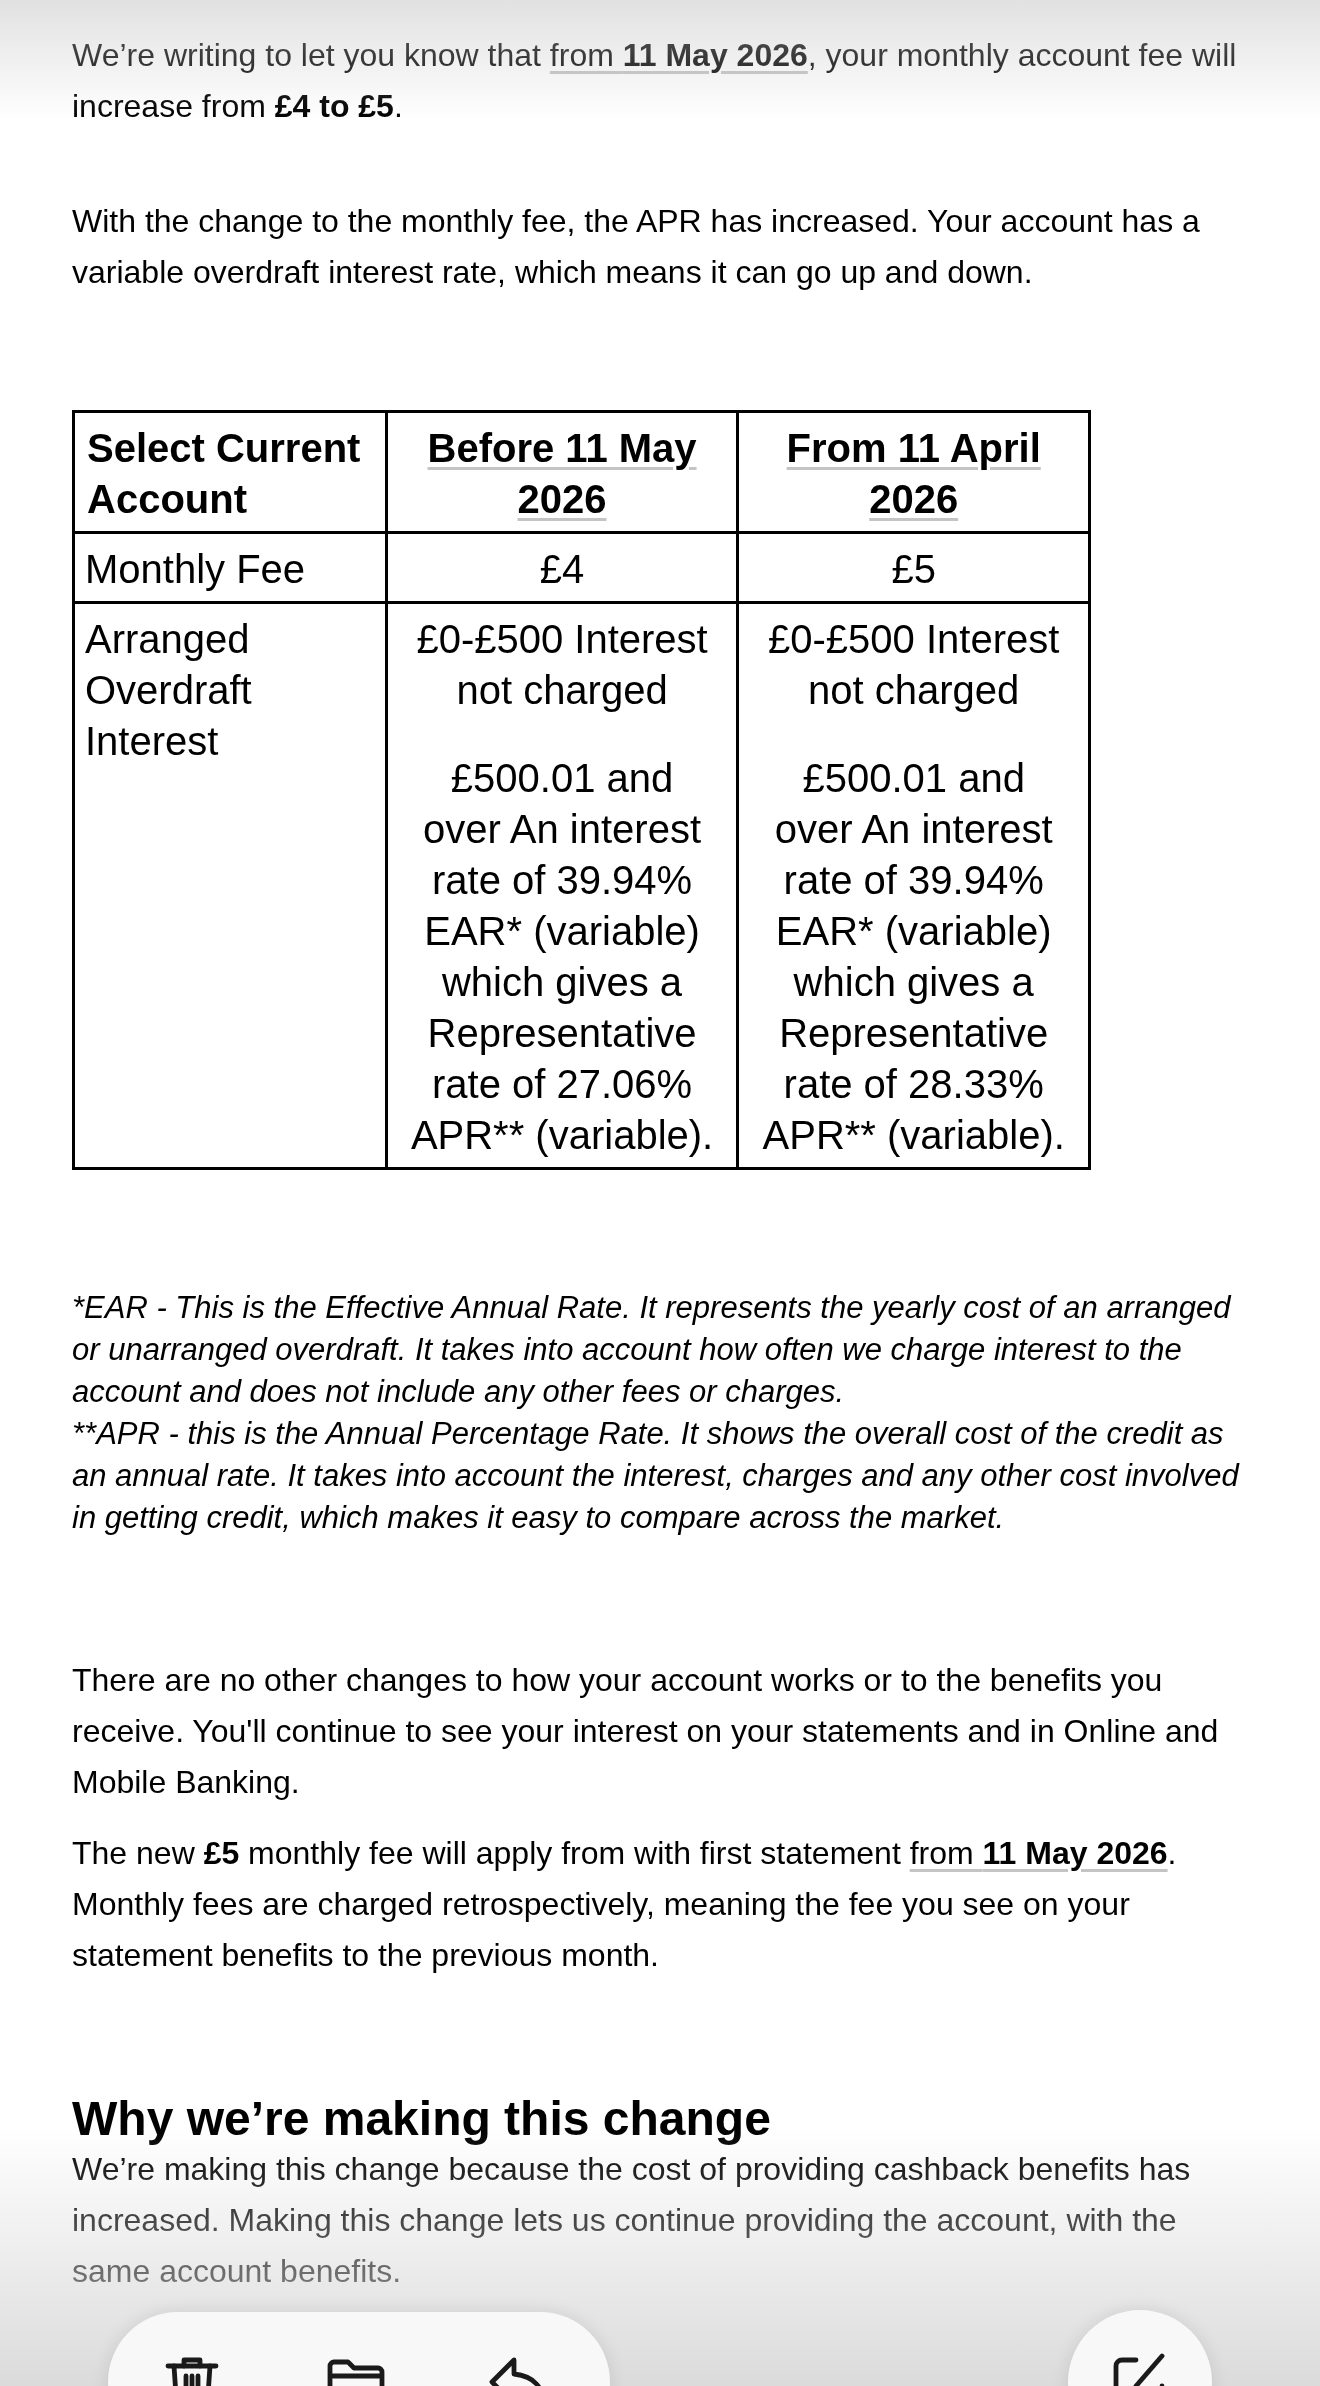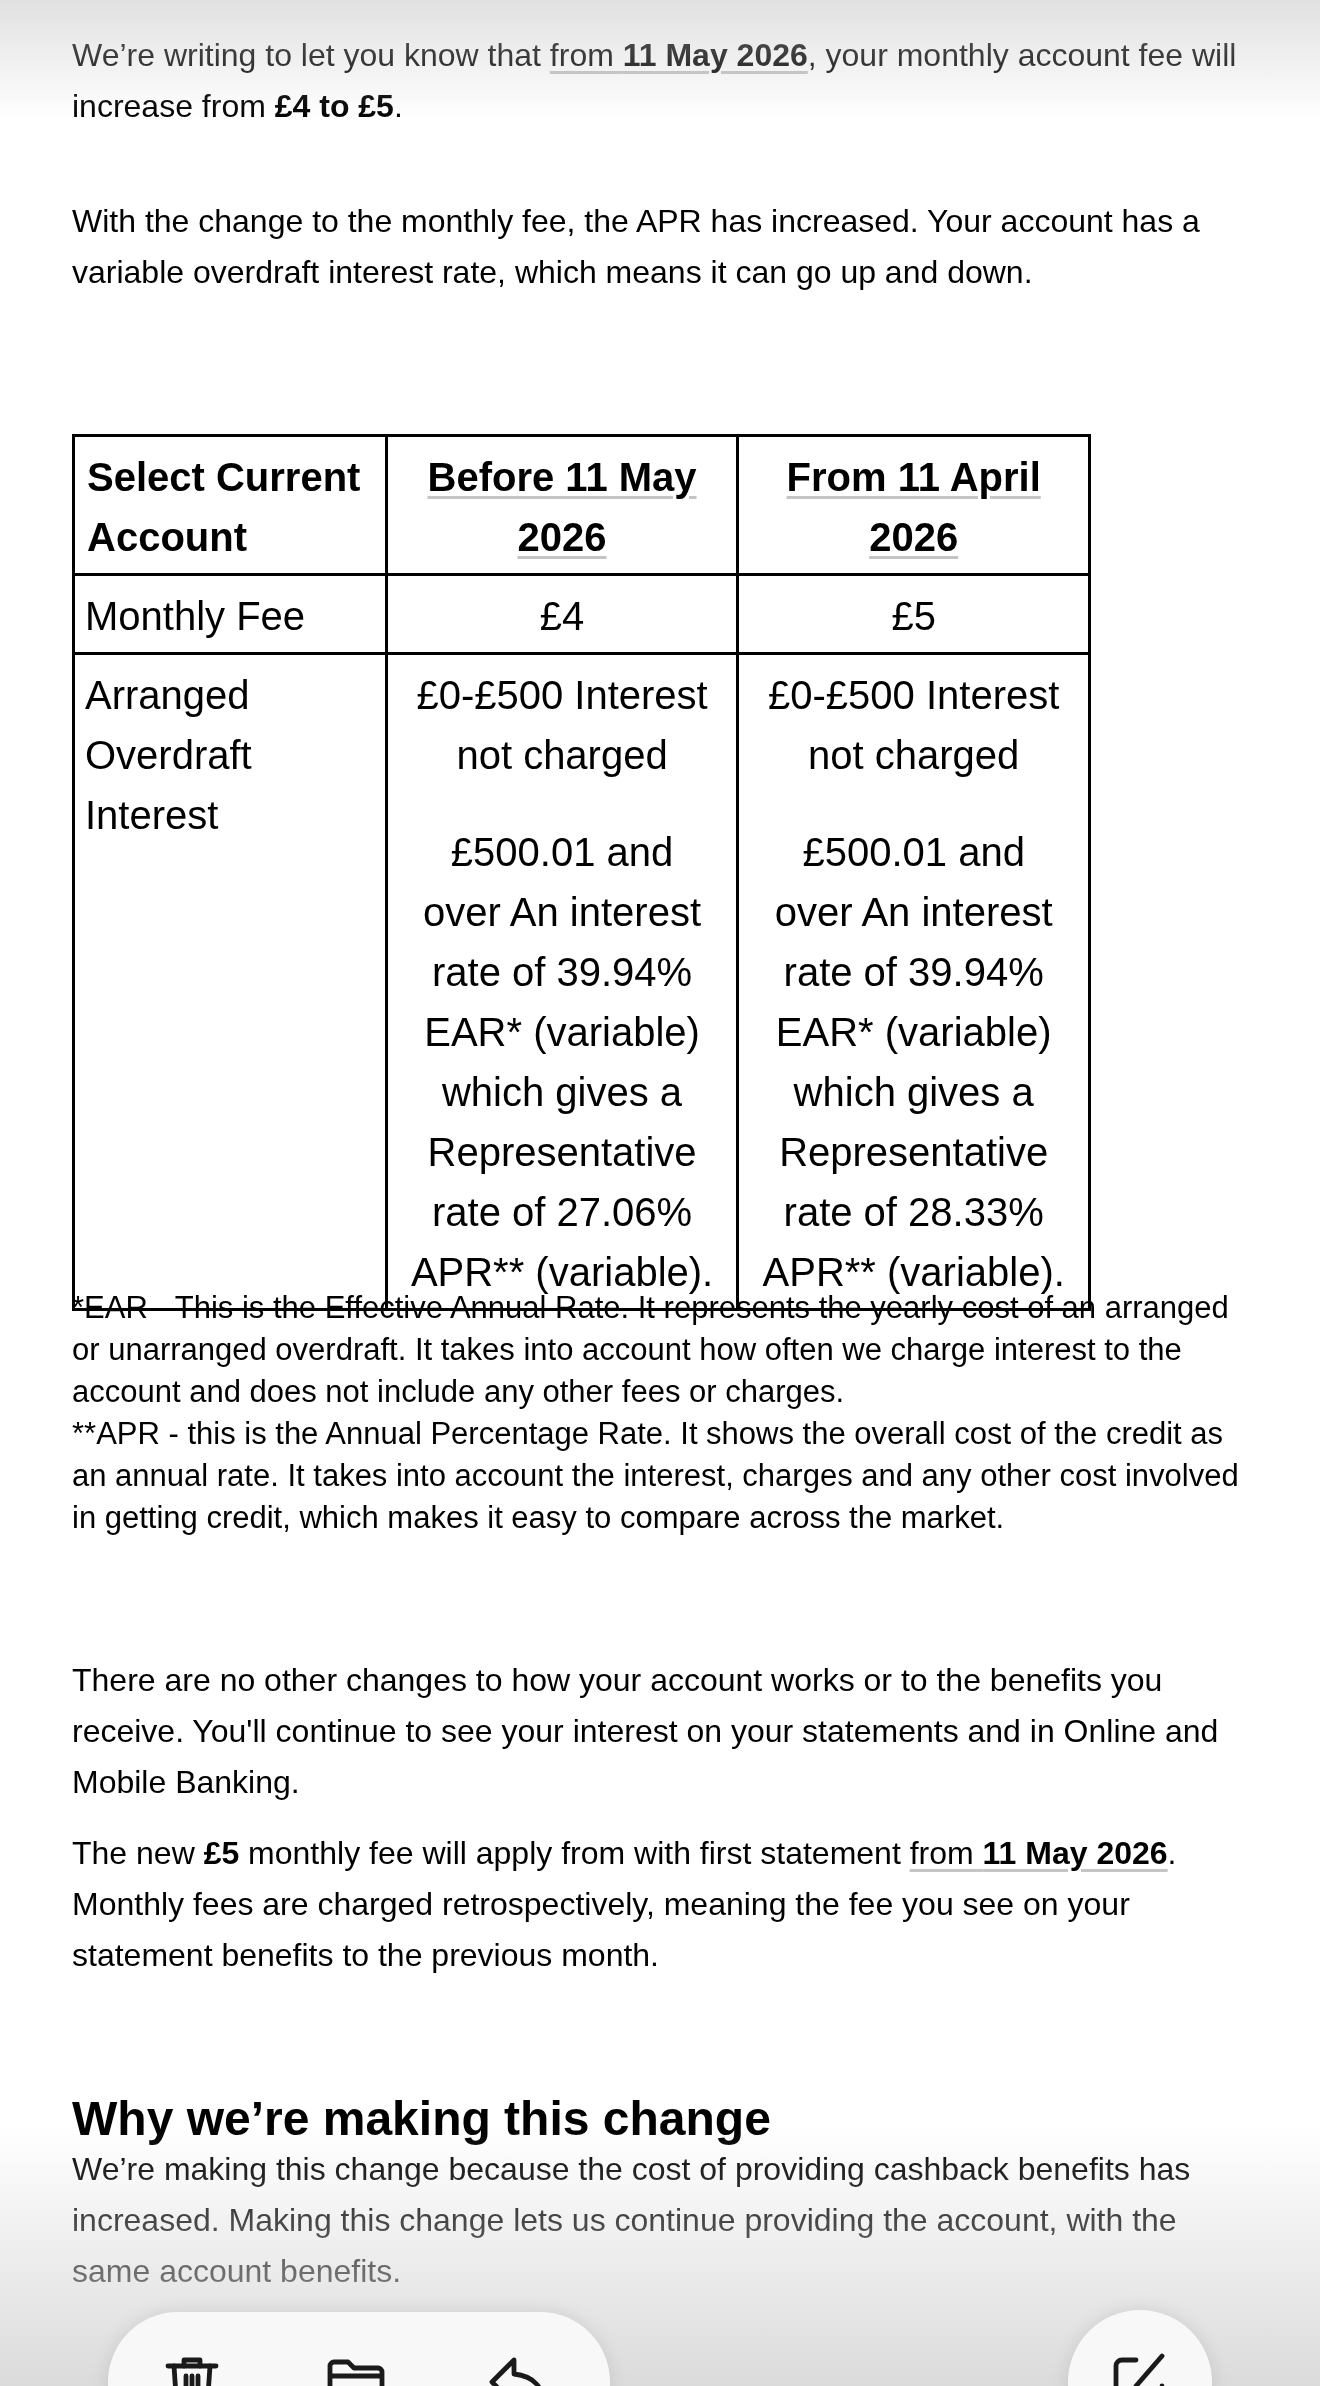--- a/index.html
+++ b/index.html
@@ -50,26 +50,26 @@
     color: #000;
     cursor: pointer;
   }
   b { font-weight: bold; }
 
   .p1 { position: absolute; top: 0; }
   .p2 { position: absolute; top: 166px; }
 
   table.rates {
     position: absolute;
-    top: 404px;
+    top: 380px;
     left: 0;
     width: 1019px;
     border-collapse: collapse;
     font-size: 40px;
-    line-height: 60px;
+    line-height: 51px;
   }
   table.rates td, table.rates th {
     border: 3px solid #000;
     vertical-align: top;
     padding: 10px 12px 6px 12px;
   }
   table.rates th {
     font-weight: bold;
     text-align: center;
   }
@@ -83,20 +83,21 @@
   .gap { display: block; height: 37px; }
 
   .footnotes {
     position: absolute;
     top: 1257px;
     left: 0;
     width: 1190px;
     font-size: 31px;
     line-height: 42px;
     margin: 0;
+    font-style: italic;
   }
   .p3 { position: absolute; top: 1584px; margin-top: 41px; }
   .p4 { position: absolute; top: 1798px; }
   .why-heading {
     position: absolute;
     top: 2063px;
     font-size: 48px;
     line-height: 51px;
     font-weight: bold;
     margin: 0;

